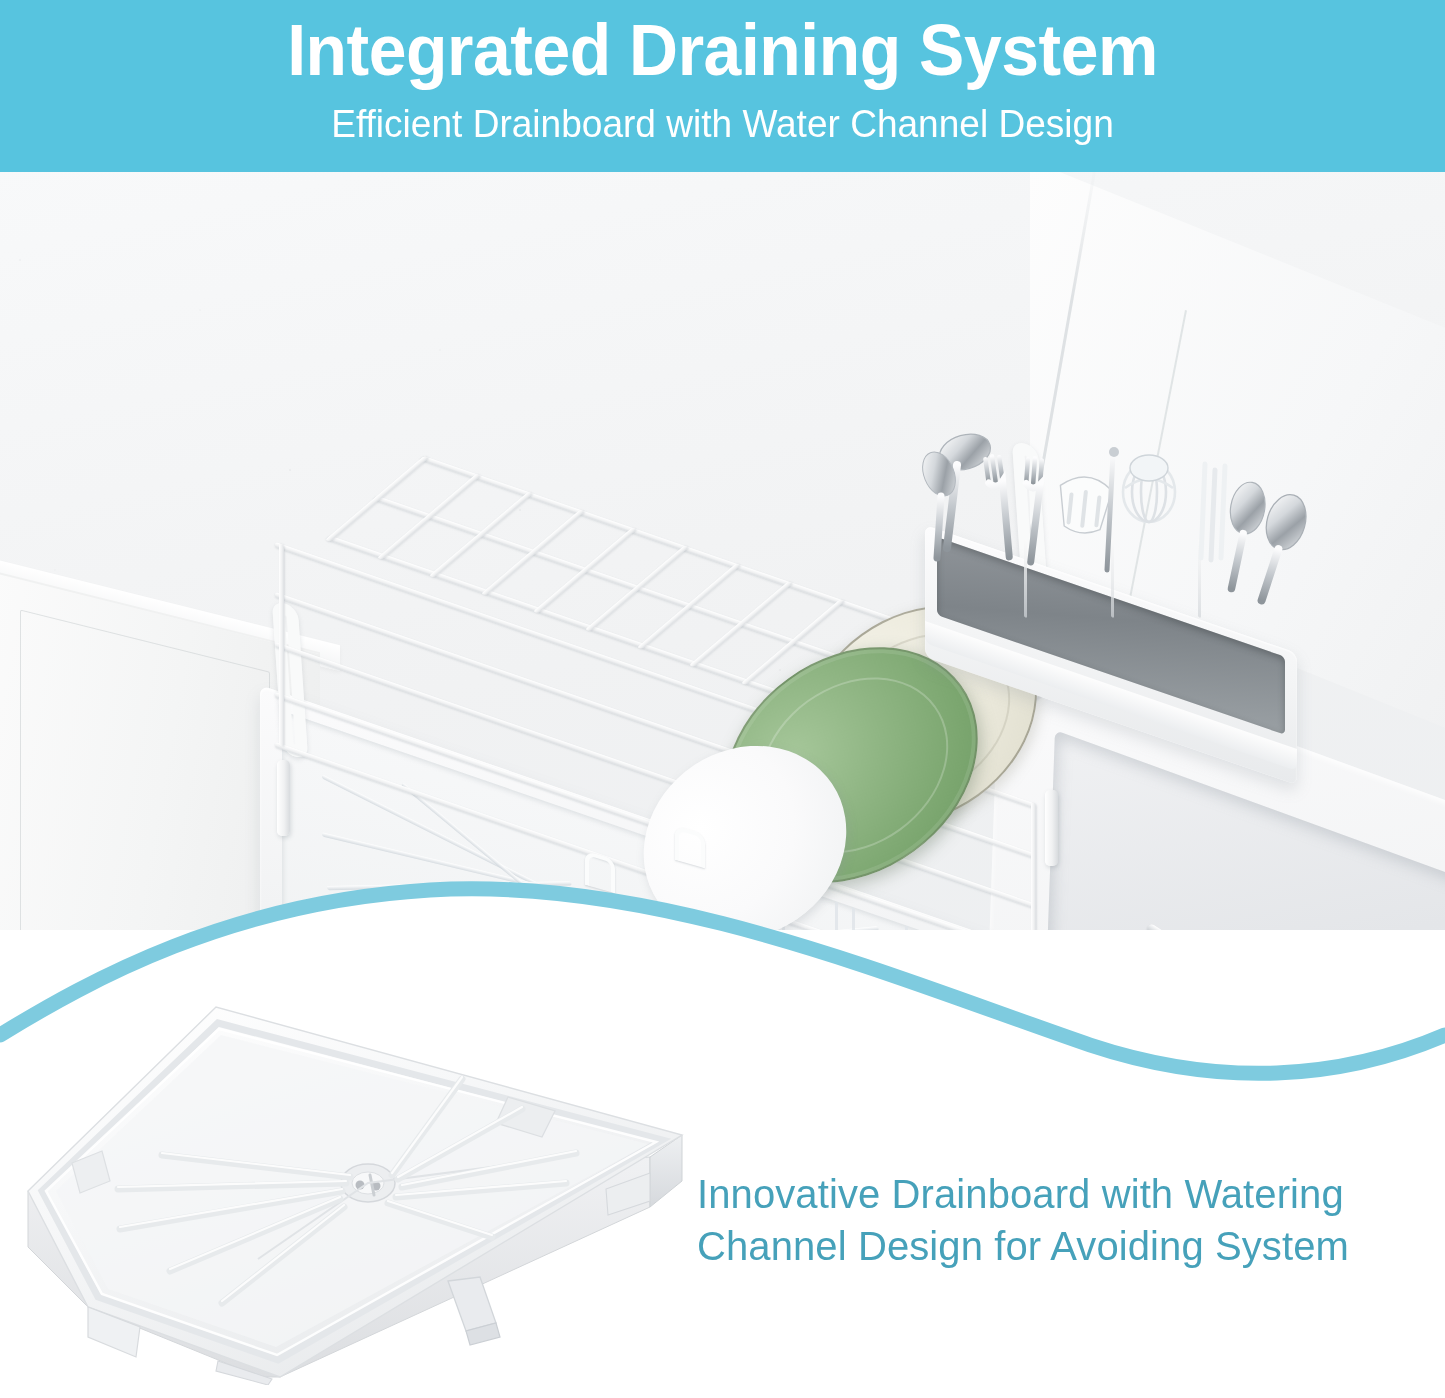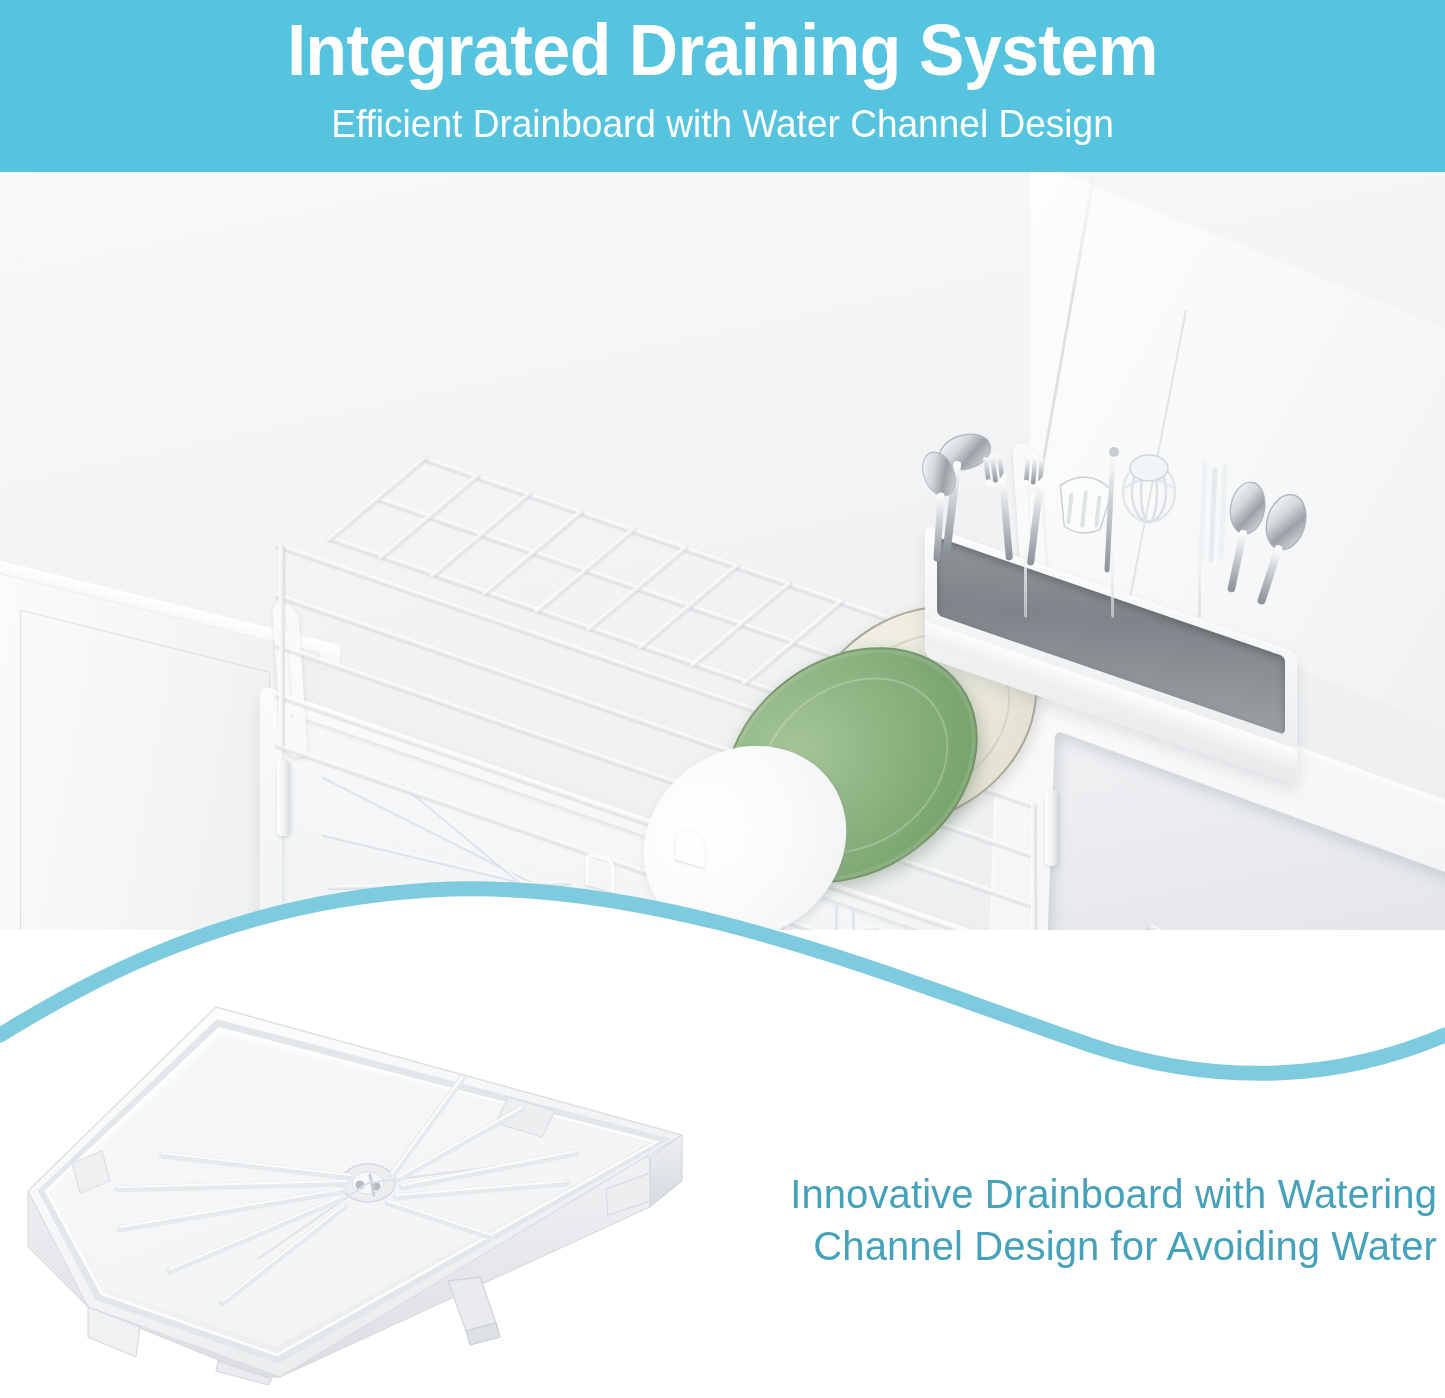--- a/index.html
+++ b/index.html
@@ -325,21 +325,21 @@
   .caption {
     position: absolute; left: 697px; top: 1168px; width: 740px;
     color: #46a1ba;
     font-family: "Liberation Sans", sans-serif;
     font-size: 40px;
     line-height: 52px;
     font-weight: 400;
     z-index: 36;
     letter-spacing: 0.1px;
   }
-  .caption div { white-space: nowrap; text-align: right; }
+  .caption div { white-space: nowrap; }
 </style>
 </head>
 <body>
 
 <div id="page">
 
   <div class="scene">
 
     <div class="counter"></div>
     <div class="backsplash"></div>
@@ -587,16 +587,16 @@
     </svg>
   </div>
 
   <div class="banner">
     <div class="banner-title">Integrated Draining System</div>
     <div class="banner-sub">Efficient Drainboard with Water Channel Design</div>
   </div>
 
   <div class="caption">
     <div>Innovative Drainboard with Watering</div>
-    <div>Channel Design for Avoiding Water</div>
+    <div>Channel Design for Avoiding System</div>
   </div>
 
 </div>
 
 </body></html>

